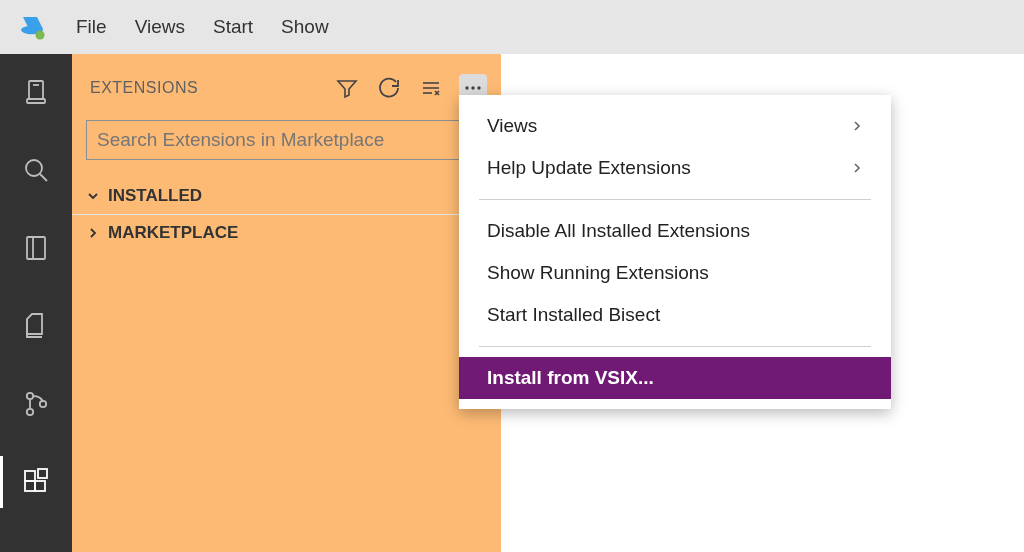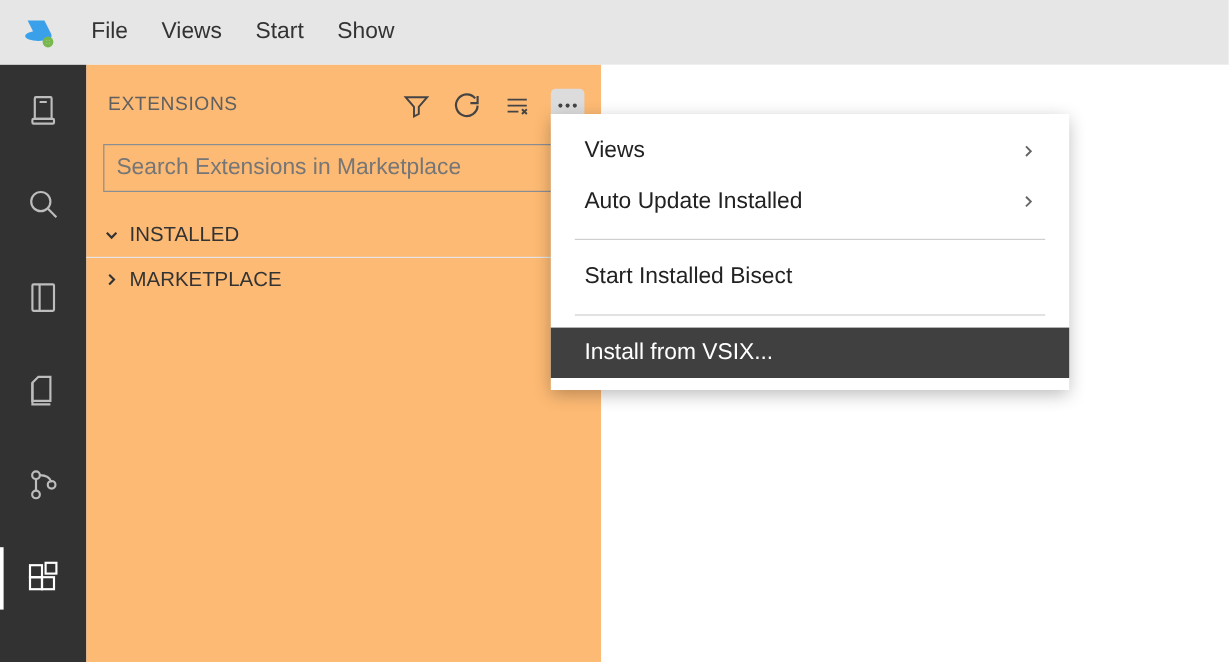--- a/index.html
+++ b/index.html
@@ -21,27 +21,27 @@
   .sidebar-title { font-size: 16px; color: #606060; letter-spacing: 0.5px; flex: 1; }
   .action-row { display: flex; align-items: center; gap: 14px; }
   .action-row .icon-btn { width: 28px; height: 28px; display: flex; align-items: center; justify-content: center; cursor: pointer; color: #444; border-radius: 4px; }
   .action-row .icon-btn.more-active { background: #dcdcdc; }
 
   .search-box { margin: 6px 14px 18px 14px; height: 40px; border: 1px solid #8a8d91; display: flex; align-items: center; padding: 0 10px; justify-content: flex-end; }
   .search-input { border: none; outline: none; width: 100%; font-size: 19px; color: #333; background: transparent; }
   .search-input::placeholder { color: #767676; }
 
   .section { padding: 8px 14px; border-bottom: 1px solid #e5e5e5; display: flex; align-items: center; gap: 8px; font-size: 17px; color: #333; cursor: pointer; }
-  .section.bold { font-weight: 400; text-align: right; }
+  .section.bold { font-weight: 700; text-align: right; }
 
   .editor { flex: 1; background: #fff; position: relative; }
 
   .context-menu { position: absolute; left: 459px; top: 95px; width: 432px; background: #fff; box-shadow: 0 4px 14px rgba(0,0,0,0.28); padding: 10px 0; }
   .menu-row { height: 42px; display: flex; align-items: center; padding: 0 28px; font-size: 19px; color: #222; cursor: pointer; justify-content: space-between; }
-  .menu-row.highlighted { background: #404040; color: #fff; }
+  .menu-row.highlighted { background: #701a75; color: #fff; font-weight: bold; }
   .menu-sep { height: 1px; background: #cfcfcf; margin: 10px 20px; }
   .chev-right { color: #666; font-size: 16px; }
   
   svg { display: block; }
 </style>
 </head>
 <body>
 
 <div class="menubar">
   <div class="logo">
@@ -165,28 +165,34 @@
 <div class="context-menu">
   <div class="menu-row">
     <span>Views</span>
     <span class="chev-right">
       <svg width="12" height="12" viewBox="0 0 12 12" fill="none" stroke="currentColor" stroke-width="1.6">
           <path d="M4 2 l4 4 l-4 4"></path>
         </svg>
     </span>
   </div>
   <div class="menu-row">
-    <span>Auto Update Installed</span>
+    <span>Help Update Extensions</span>
     <span class="chev-right">
       <svg width="12" height="12" viewBox="0 0 12 12" fill="none" stroke="currentColor" stroke-width="1.6">
           <path d="M4 2 l4 4 l-4 4"></path>
         </svg>
     </span>
   </div>
   <div class="menu-sep"></div>
+  <div class="menu-row">
+    <span>Disable All Installed Extensions</span>
+  </div>
+  <div class="menu-row">
+    <span>Show Running Extensions</span>
+  </div>
   <div class="menu-row">
     <span>Start Installed Bisect</span>
   </div>
   <div class="menu-sep"></div>
   <div class="menu-row highlighted">
     <span>Install from VSIX...</span>
   </div>
 </div>
 
 </body></html>

